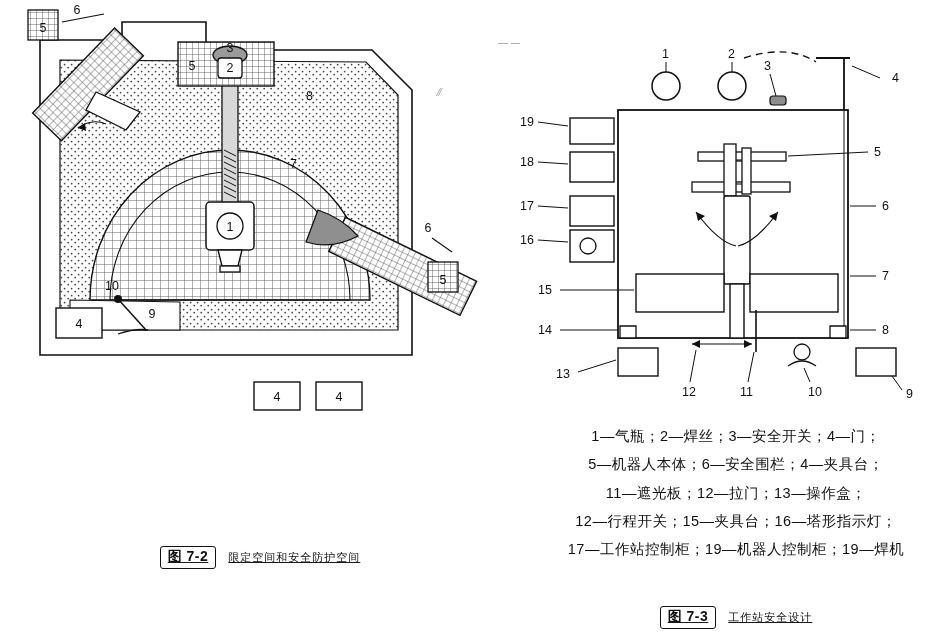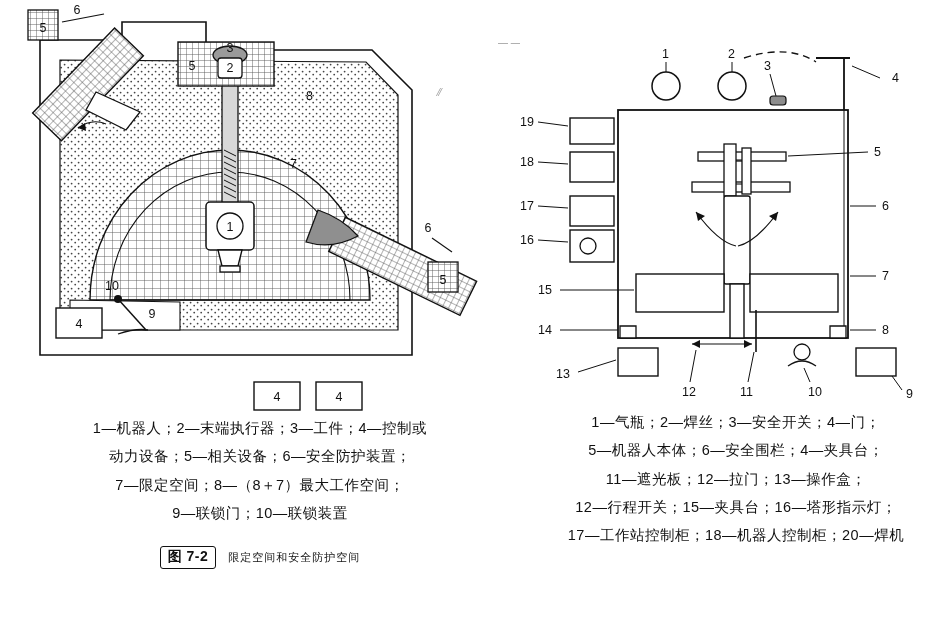--- a/index.html
+++ b/index.html
@@ -49,20 +49,21 @@
   .fig-title {
     position: absolute;
     width: 100%;
     text-align: center;
     font-size: 15px;
   }
   .fig-title-inner {
     display: inline-flex;
     align-items: center;
     gap: 12px;
+    text-decoration: underline;
   }
   .fig-badge {
     display: inline-block;
     border: 1.6px solid #111;
     border-radius: 3px;
     padding: 1px 7px 2px 7px;
     font-size: 14px;
     font-weight: bold;
     letter-spacing: 0.5px;
     background: #fff;
@@ -197,26 +198,20 @@
         <rect x="254" y="382" width="46" height="28" fill="#ffffff" stroke="#111" stroke-width="1.4"></rect>
         <text class="lbl" x="277" y="401" text-anchor="middle">4</text>
         <rect x="316" y="382" width="46" height="28" fill="#ffffff" stroke="#111" stroke-width="1.4"></rect>
         <text class="lbl" x="339" y="401" text-anchor="middle">4</text>
       </g>
 
       <text class="stray" x="498" y="46">— —</text>
       <text class="stray" x="438" y="96">⁄⁄</text>
     </svg>
 
-    <div class="caption-block" style="top: 414px;">
-      <div class="caption-line">1—机器人；2—末端执行器；3—工件；4—控制或</div>
-      <div class="caption-line">动力设备；5—相关设备；6—安全防护装置；</div>
-      <div class="caption-line">7—限定空间；8—（8＋7）最大工作空间；</div>
-      <div class="caption-line">9—联锁门；10—联锁装置</div>
-    </div>
 
     <div class="fig-title" style="top: 546px;">
       <span class="fig-title-inner">
         <span class="fig-badge">图 7-2</span>
         <span class="fig-title-text">限定空间和安全防护空间</span>
       </span>
     </div>
   </div>
 
   <div class="panel panel-right">
@@ -344,23 +339,29 @@
         <line x1="234" y1="352" x2="228" y2="382" stroke="#111" stroke-width="1"></line>
         <text class="lbl" x="220" y="396">11</text>
       </g>
 
       <line x1="330" y1="206" x2="356" y2="206" stroke="#111" stroke-width="1"></line>
       <text class="lbl" x="362" y="210">6</text>
       <line x1="330" y1="276" x2="356" y2="276" stroke="#111" stroke-width="1"></line>
       <text class="lbl" x="362" y="280">7</text>
     </svg>
 
-    <div class="caption-block" style="top: 408px;">
+    <div class="caption-block" style="top: 422px;">
       <div class="caption-line">1—气瓶；2—焊丝；3—安全开关；4—门；</div>
       <div class="caption-line">5—机器人本体；6—安全围栏；4—夹具台；</div>
       <div class="caption-line">11—遮光板；12—拉门；13—操作盒；</div>
       <div class="caption-line">12—行程开关；15—夹具台；16—塔形指示灯；</div>
-      <div class="caption-line">17—工作站控制柜；18—机器人控制柜；20—焊机</div>
+      <div class="caption-line">17—工作站控制柜；19—机器人控制柜；19—焊机</div>
     </div>
 
+    <div class="fig-title" style="top: 606px;">
+      <span class="fig-title-inner">
+        <span class="fig-badge">图 7-3</span>
+        <span class="fig-title-text">工作站安全设计</span>
+      </span>
+    </div>
   </div>
 
 </div>
 
 </body></html>

